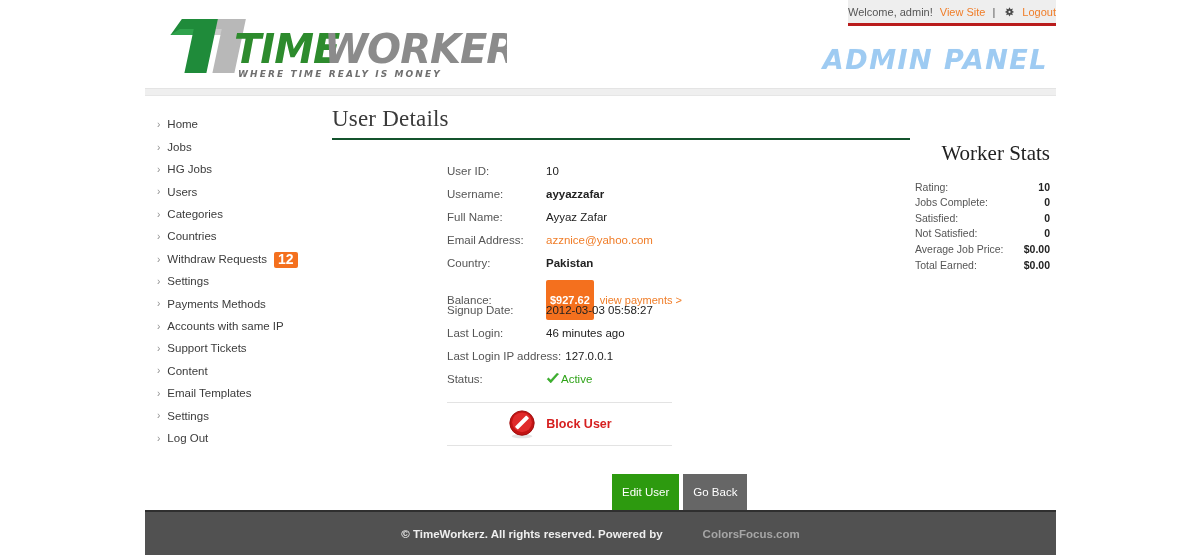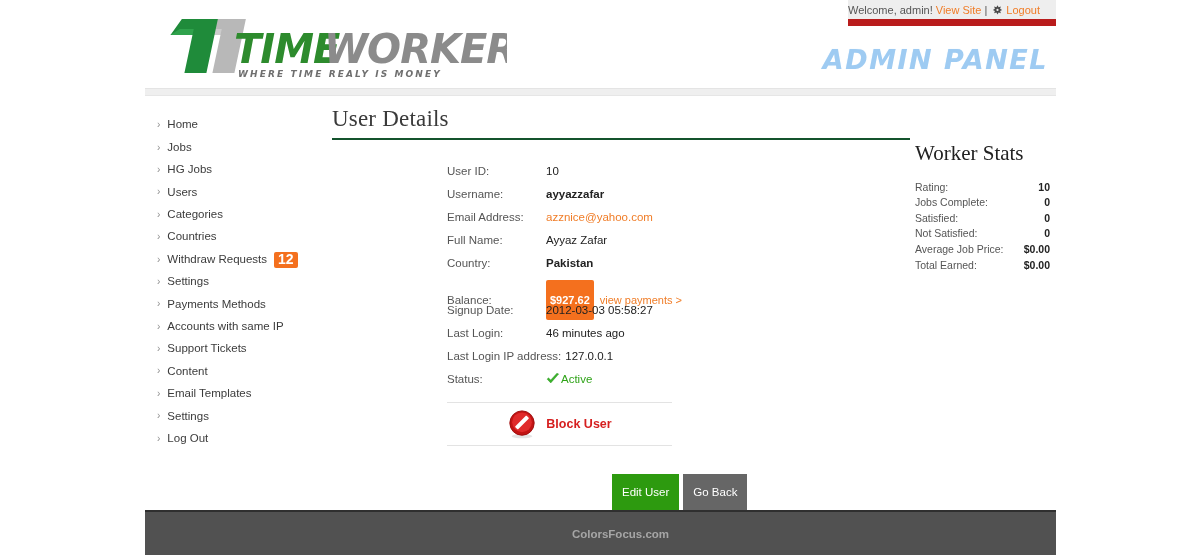--- a/index.html
+++ b/index.html
@@ -24,24 +24,24 @@
     height: 555px;
     background: #ffffff;
   }
 
   
   .welcome-bar {
     position: absolute;
     right: 0; top: 0;
     width: 208px; height: 26px;
     background: #eeeeee;
-    border-bottom: 7px solid #b91c1c;
+    border-bottom: 3px solid #b91c1c;
     display: flex;
     align-items: center;
-    justify-content: flex-start;
+    justify-content: space-between;
     font-size: 11px;
     color: #555555;
     white-space: nowrap;
   }
   .welcome-bar .sep { color: #555; margin: 0 3px; }
   .welcome-link {
     color: #f07d28;
     text-decoration: none;
     cursor: pointer;
   }
@@ -239,21 +239,21 @@
   
   .stats {
     position: absolute;
     left: 770px; top: 45px;
     width: 135px;
   }
   .stats-title {
     font-family: "Liberation Serif", serif;
     font-size: 21px;
     color: #222222;
-    text-align: left;
+    text-align: right;
     margin-bottom: 11px;
   }
   .s-row {
     display: flex;
     justify-content: space-between;
     font-size: 10.5px;
     height: 15.6px;
     align-items: flex-end;
   }
   .s-label { color: #555555; }
@@ -395,26 +395,26 @@
           <div id="field-rows-top">
               <div class="d-row">
                 <span class="d-label">User ID:</span>
                 <span class="d-value">10</span>
               </div>
               <div class="d-row">
                 <span class="d-label">Username:</span>
                 <span class="d-value bold">ayyazzafar</span>
               </div>
               <div class="d-row">
+                <span class="d-label">Full Name:</span>
+                <span class="d-value">Ayyaz Zafar</span>
+              </div>
+              <div class="d-row">
                 <span class="d-label">Email Address:</span>
                 <span class="d-value email">azznice@yahoo.com</span>
-              </div>
-              <div class="d-row">
-                <span class="d-label">Full Name:</span>
-                <span class="d-value">Ayyaz Zafar</span>
               </div>
               <div class="d-row">
                 <span class="d-label">Country:</span>
                 <span class="d-value bold">Pakistan</span>
               </div>
               <div class="d-row">
                 <span class="d-label">Balance:</span>
                 <span class="d-value"><span class="balance-badge">$927.62</span><span class="view-payments">view payments &gt;</span></span>
               </div>
               <div class="d-row">
@@ -486,17 +486,18 @@
             </div>
             <div class="s-row">
               <span class="s-label">Total Earned:</span>
               <span class="s-value">$0.00</span>
             </div>
           </div>
       </aside>
     </div>
 
     <div class="footer">
+      <span>© TimeWorkerz. All rights reserved. Powered by</span>
       <span class="muted">ColorsFocus.com</span>
     </div>
 
   </div>
 </div>
 
 </body></html>

